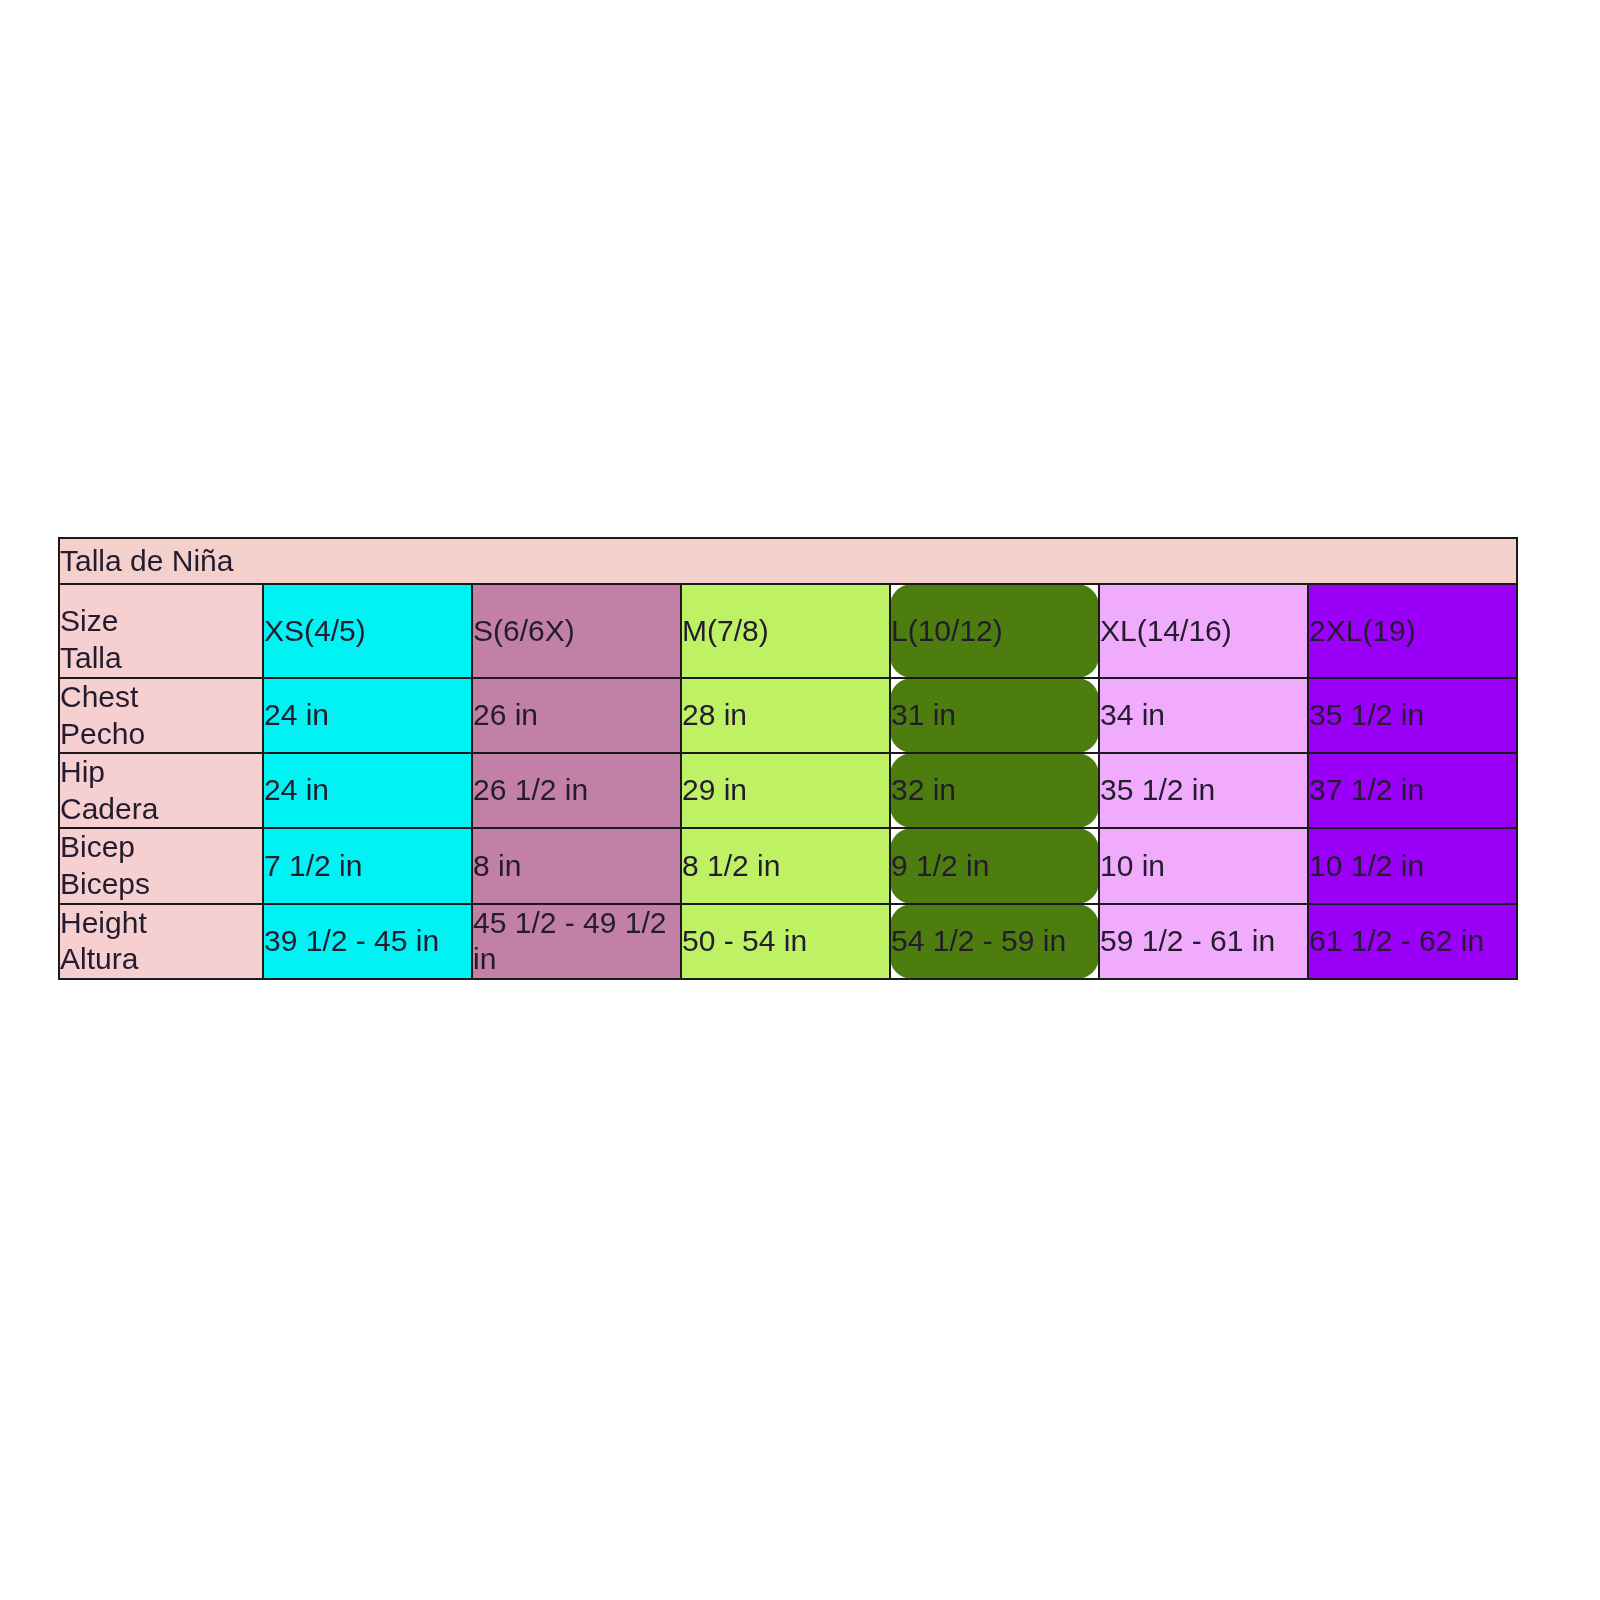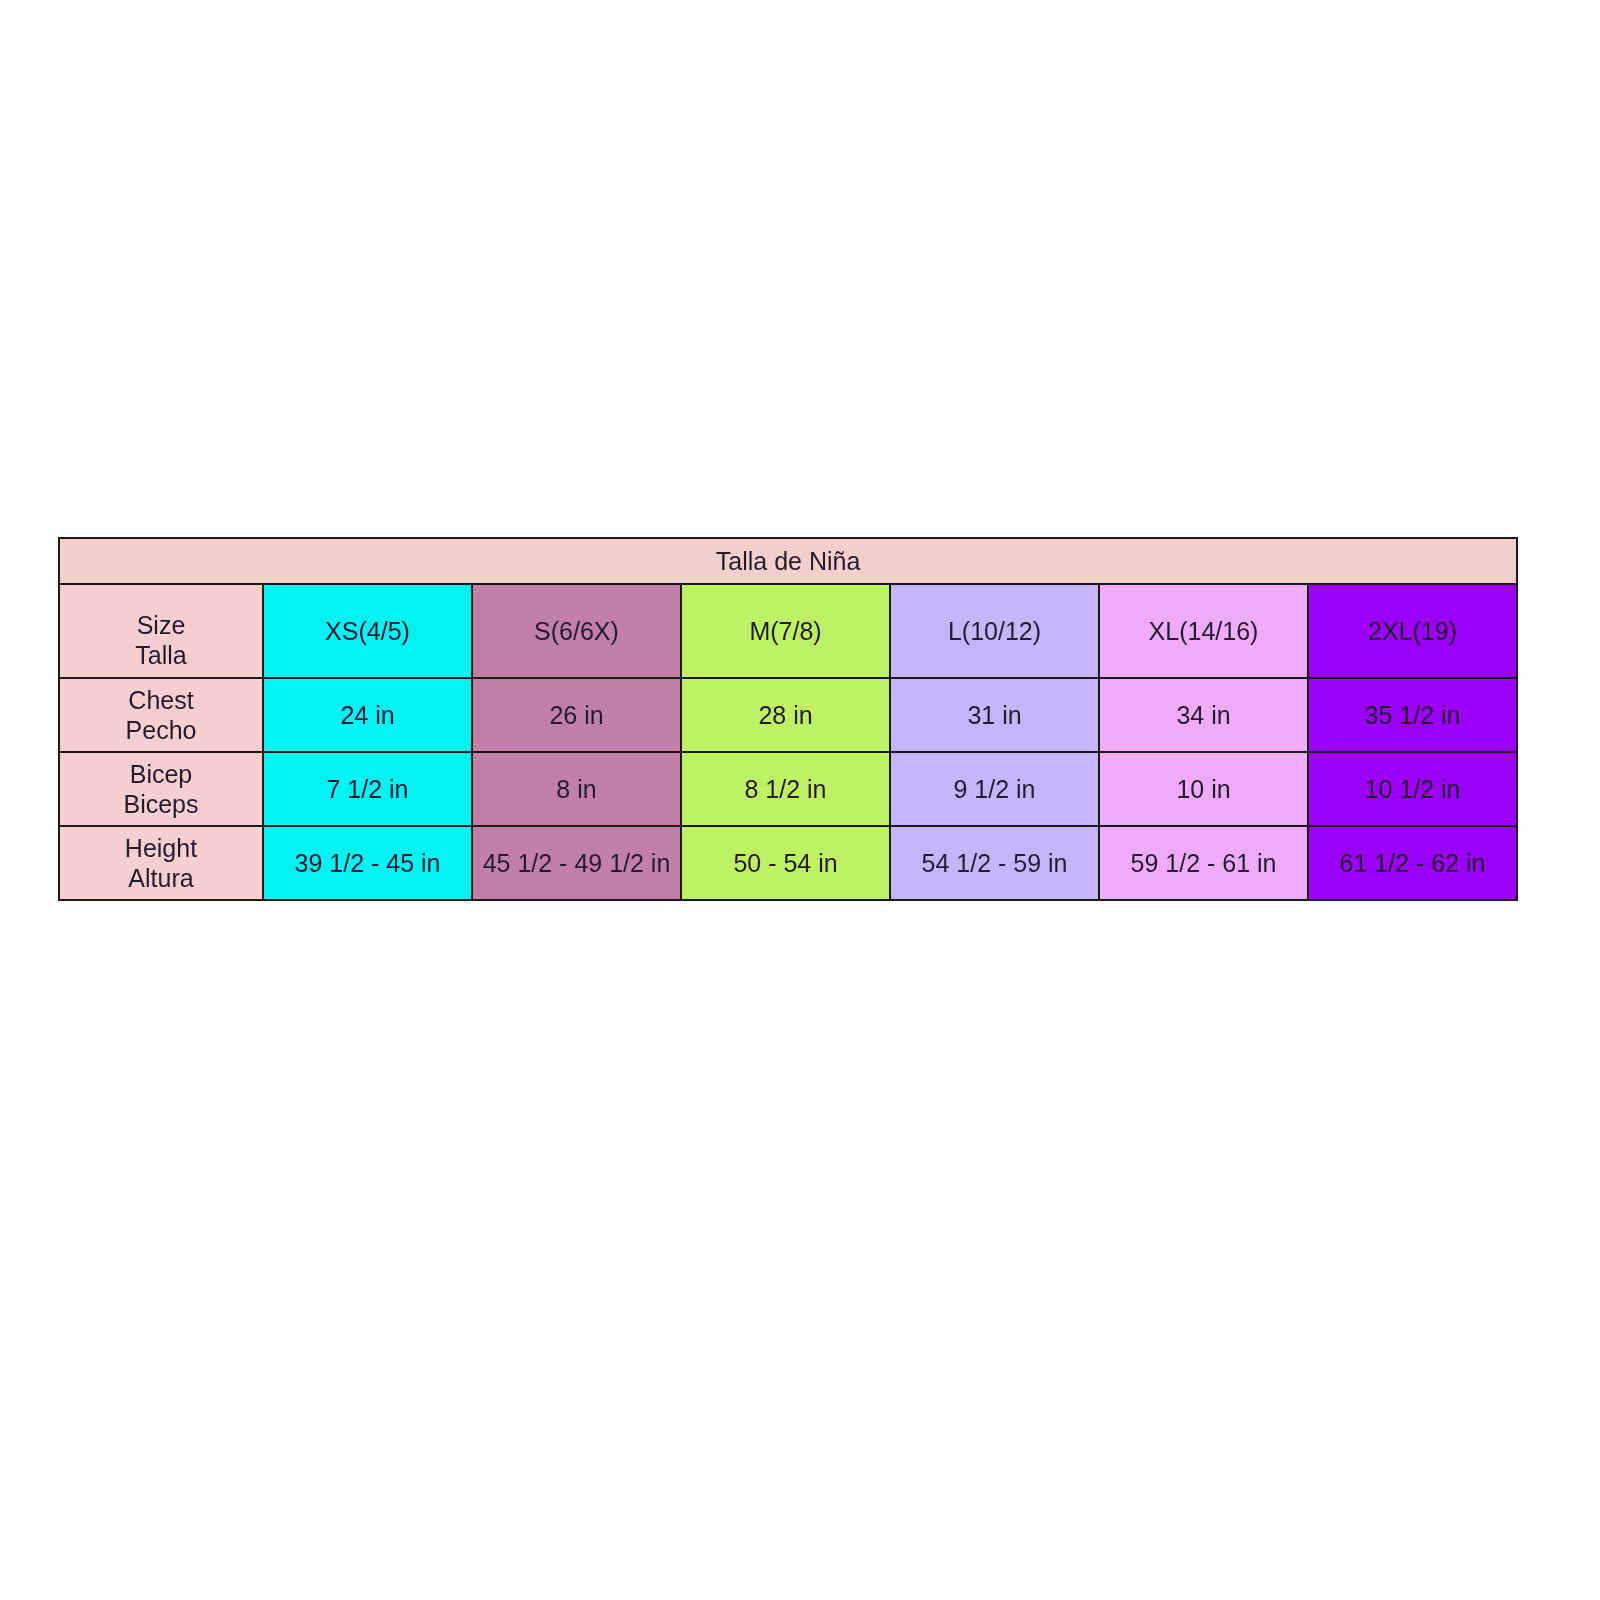--- a/index.html
+++ b/index.html
@@ -24,24 +24,23 @@
 
   table.size-chart {
     border-collapse: collapse;
     table-layout: fixed;
     width: 1460px;
     border: 2px solid #1a1a1a;
   }
 
   table.size-chart td {
     border: 2px solid #1a1a1a;
-    text-align: center;
     vertical-align: middle;
     color: #241c2e;
-    font-size: 25px;
+    font-size: 30px;
     line-height: 1.22;
     padding: 0;
     font-family: "Liberation Sans", sans-serif;
   }
 
   
   col.c-label { width: 204px; }
   col.c-data  { width: 209px; }
 
   
@@ -73,21 +72,21 @@
   }
 
   tr.data-row td {
     height: 72px;
   }
 
   
   .col-xs  { background: #00F3F3; }
   .col-s   { background: #C280A6; }
   .col-m   { background: #bef264; }
-  .col-l   { background: #c4b5fd; }
+  .col-l   { background: #4d7c0f; border-radius: 22px; }
   .col-xl  { background: #f0abfc; }
   .col-2xl { background: #9A00F7; }
 </style>
 </head>
 <body>
 
 <div id="chart-wrap">
   <table class="size-chart">
     <colgroup>
       <col class="c-label">
@@ -123,20 +122,32 @@
         </td>
         <td class="col-xs">24 in</td>
         <td class="col-s">26 in</td>
         <td class="col-m">28 in</td>
         <td class="col-l">31 in</td>
         <td class="col-xl">34 in</td>
         <td class="col-2xl">35 1/2 in</td>
       </tr>
 
 
+      <tr class="data-row">
+        <td class="row-label">
+          <span class="en">Hip</span>
+          <span class="es">Cadera</span>
+        </td>
+        <td class="col-xs">24 in</td>
+        <td class="col-s">26 1/2 in</td>
+        <td class="col-m">29 in</td>
+        <td class="col-l">32 in</td>
+        <td class="col-xl">35 1/2 in</td>
+        <td class="col-2xl">37 1/2 in</td>
+      </tr>
 
       <tr class="data-row">
         <td class="row-label">
           <span class="en">Bicep</span>
           <span class="es">Biceps</span>
         </td>
         <td class="col-xs">7 1/2 in</td>
         <td class="col-s">8 in</td>
         <td class="col-m">8 1/2 in</td>
         <td class="col-l">9 1/2 in</td>

